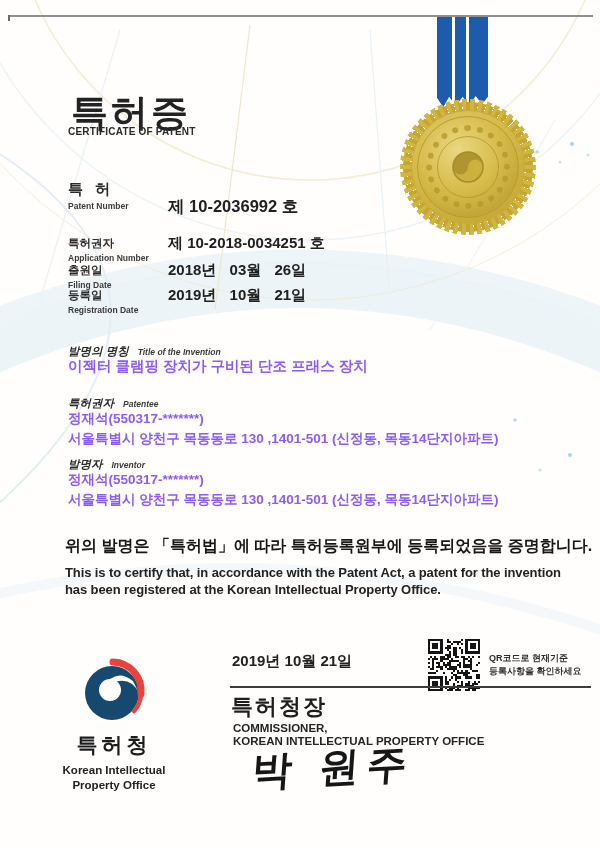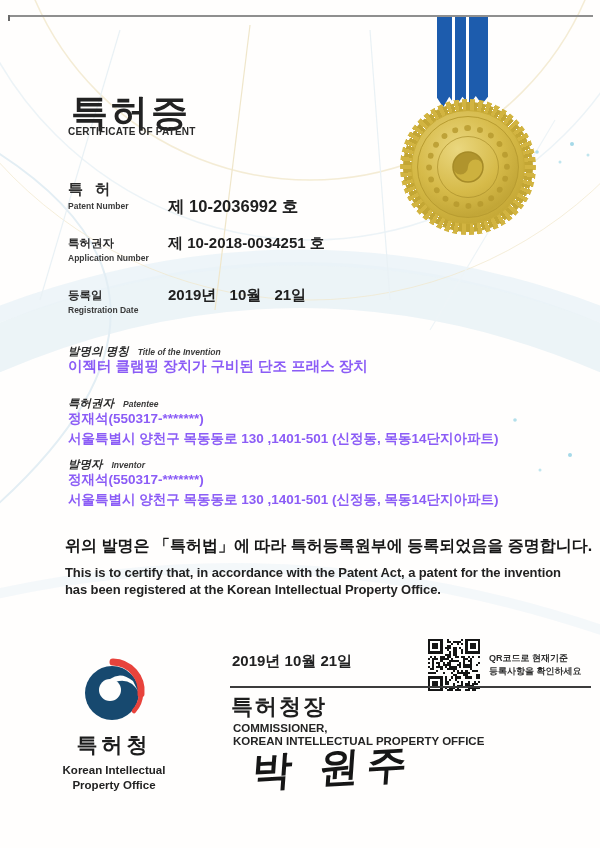--- a/index.html
+++ b/index.html
@@ -133,20 +133,27 @@
   </div>
 
   <div class="frow" style="top:236px">
     <div class="flabel">
       <div class="lko">특허권자</div>
       <div class="len">Application Number</div>
     </div>
     <div class="fvalue">제 10-2018-0034251 호</div>
   </div>
 
+  <div class="frow" style="top:263px">
+    <div class="flabel">
+      <div class="lko">출원일</div>
+      <div class="len">Filing Date</div>
+    </div>
+    <div class="fvalue date-sp">2018년 03월 26일</div>
+  </div>
 
   <div class="frow" style="top:288px">
     <div class="flabel">
       <div class="lko">등록일</div>
       <div class="len">Registration Date</div>
     </div>
     <div class="fvalue date-sp">2019년 10월 21일</div>
   </div>
 
   <div class="sec" style="top:341px">

